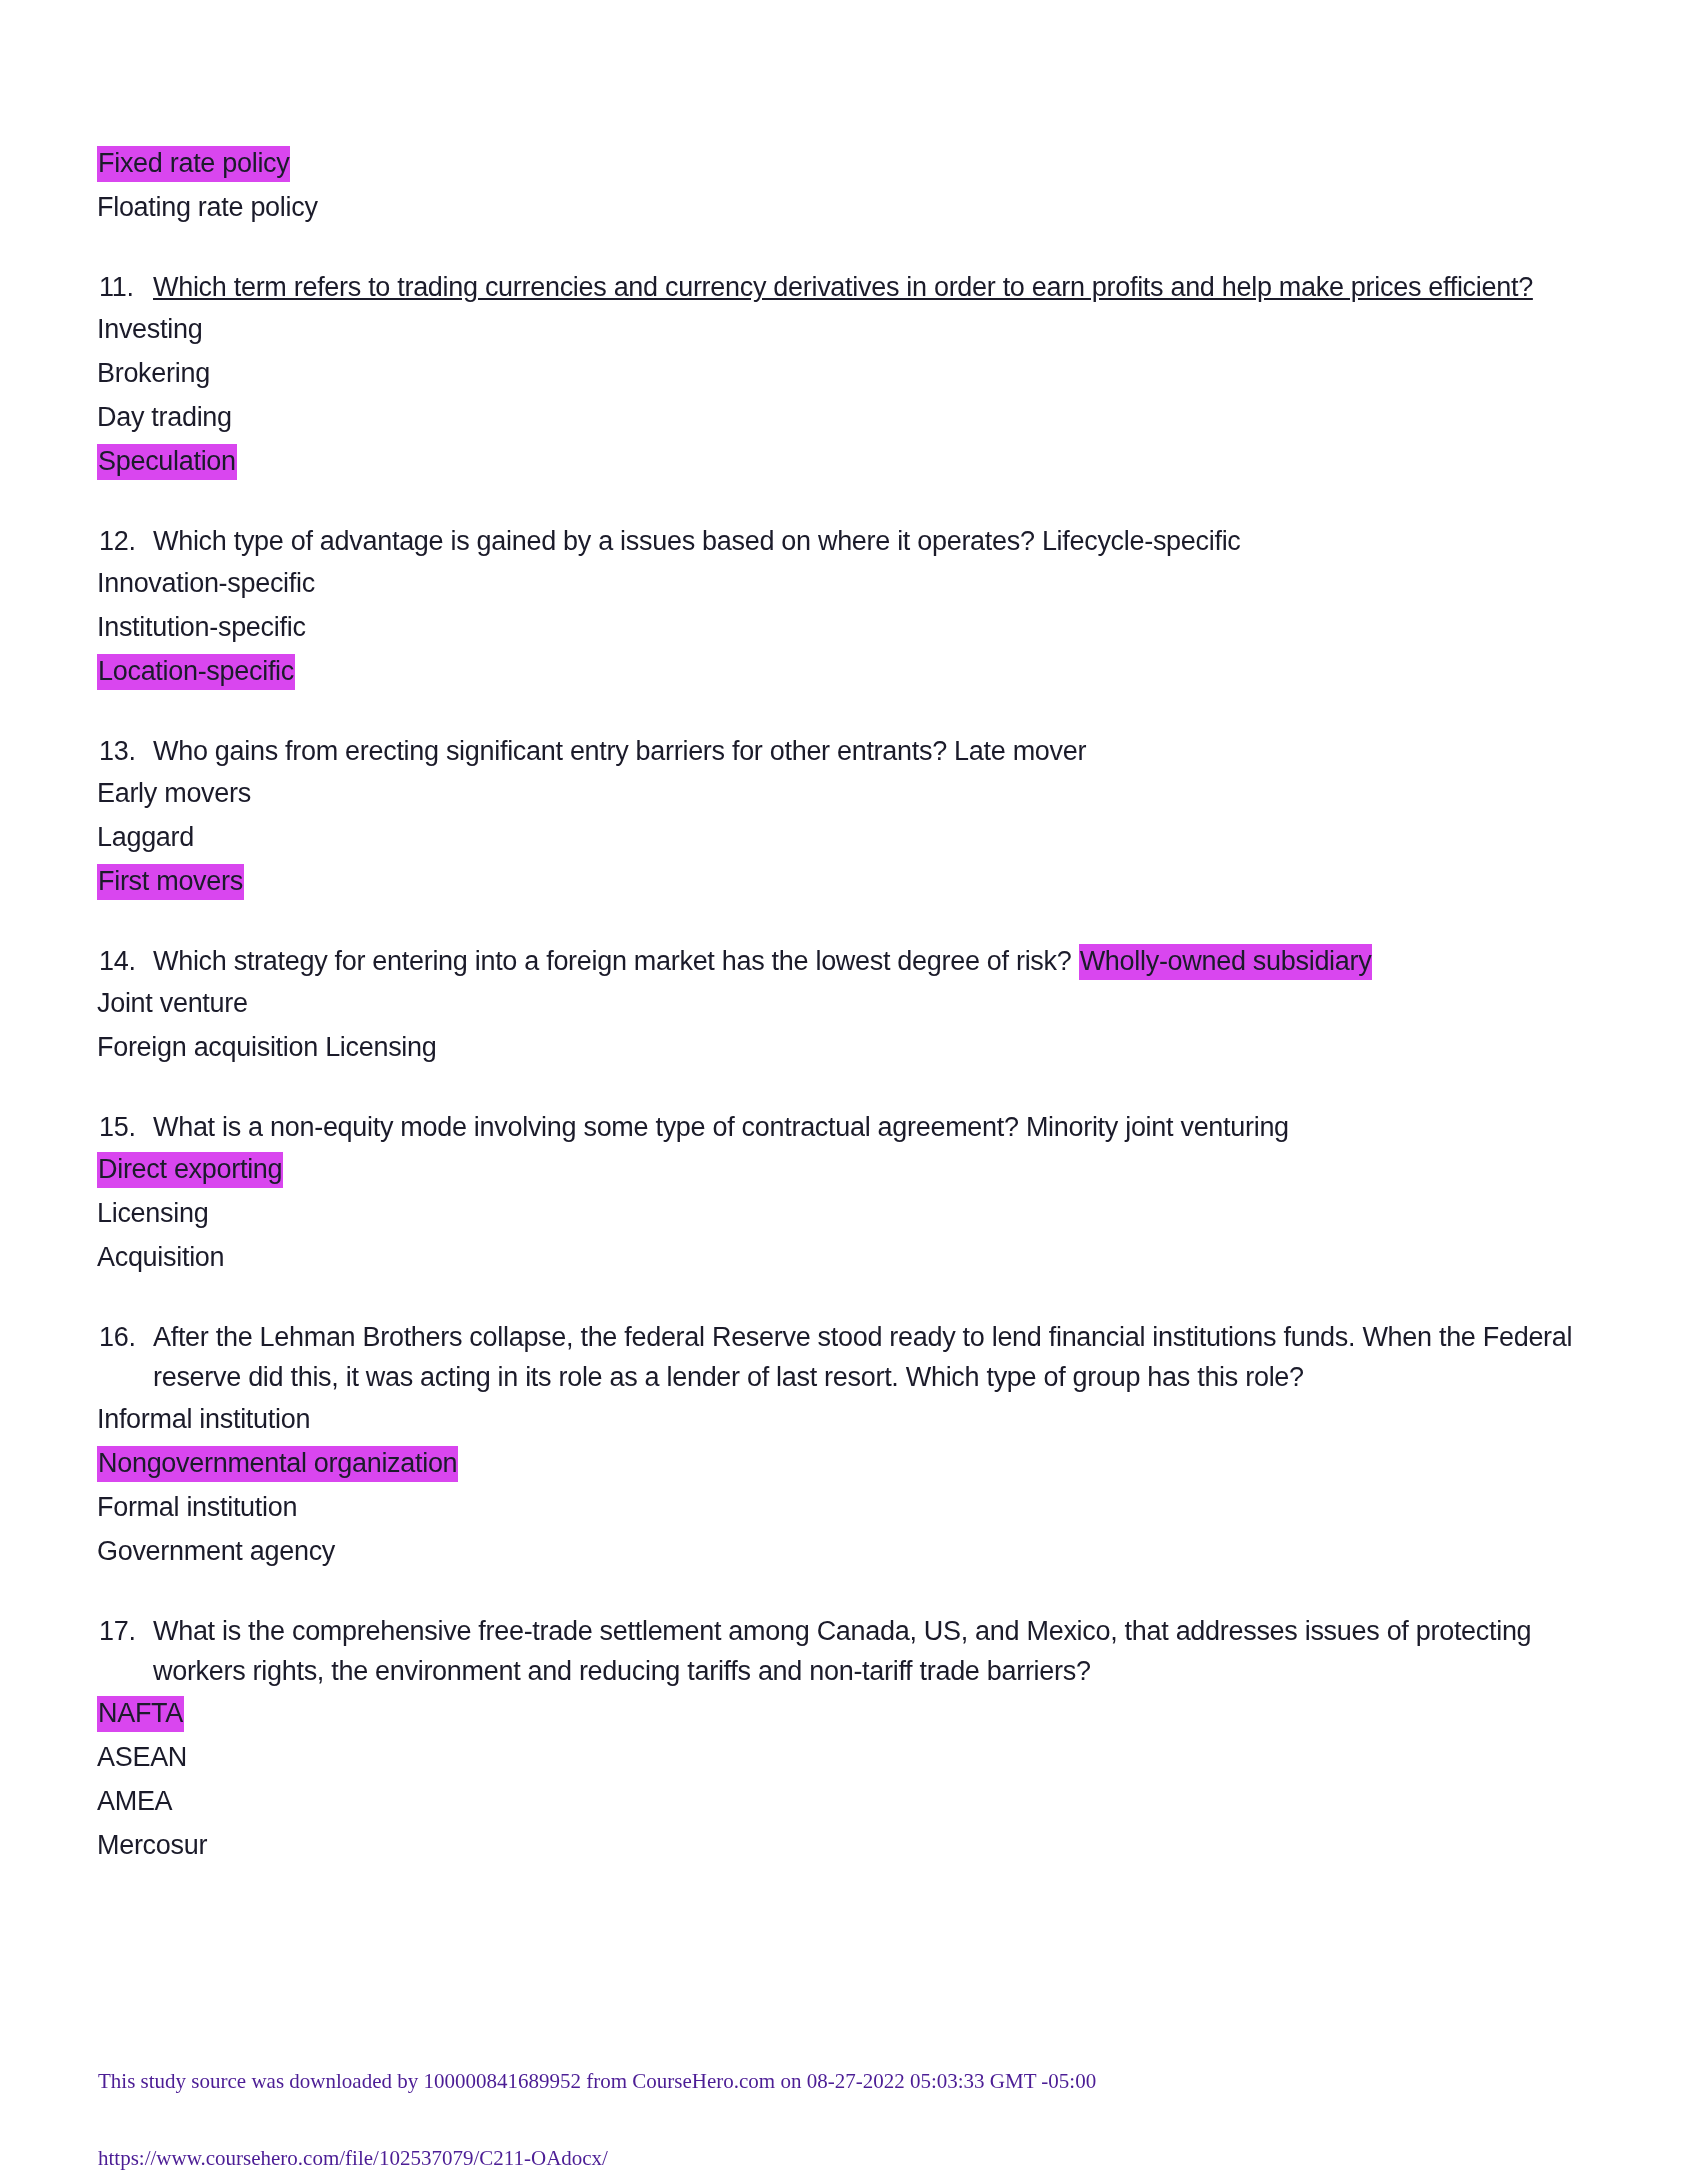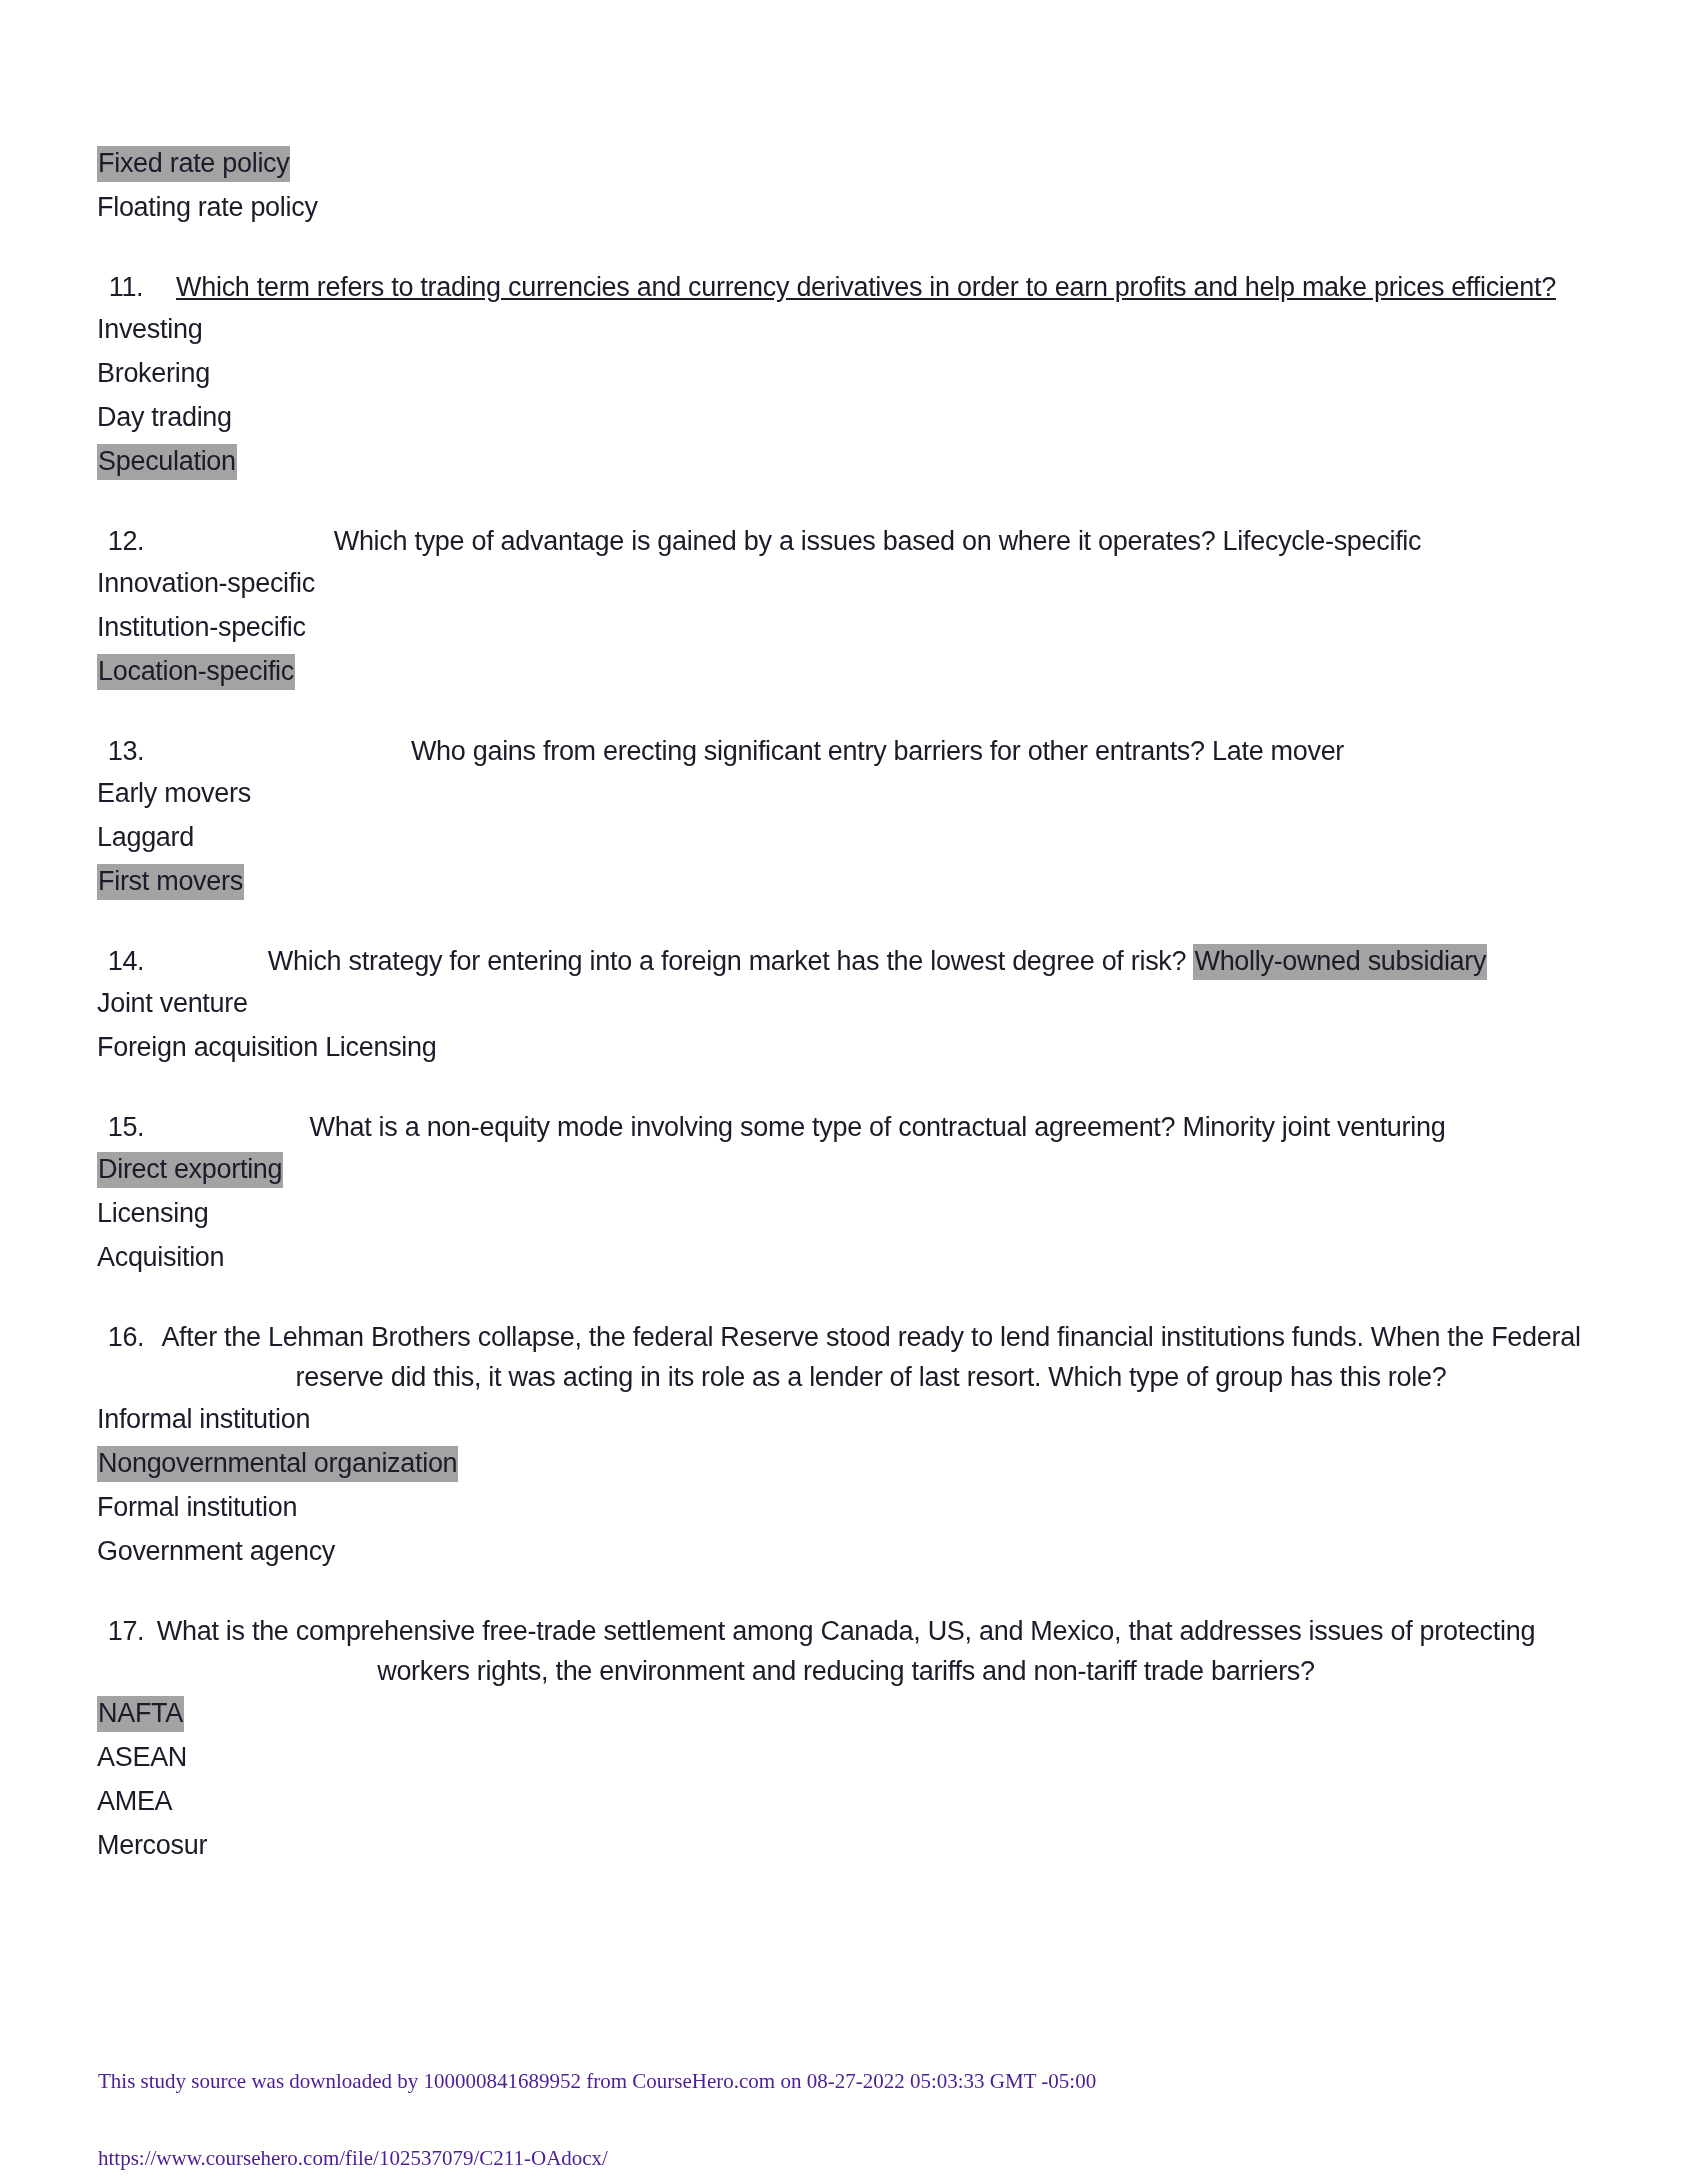--- a/index.html
+++ b/index.html
@@ -7,23 +7,23 @@
   .page {
     position: absolute; left: 0; top: 0; width: 1683px; height: 2178px;
     font-family: "Liberation Sans", sans-serif;
     color: #1b1b2a;
   }
   .content { position: absolute; left: 97px; top: 141px; width: 1505px; }
   .line {
     font-size: 27px; line-height: 44px; height: 44px; white-space: nowrap;
     letter-spacing: -0.3px;
   }
-  .hl { background: #a3a3a3; padding: 2px 1px 4px 1px; }
+  .hl { background: #d946ef; padding: 2px 1px 4px 1px; }
   .gap { height: 38px; }
-  .q { display: flex; font-size: 27px; letter-spacing: -0.3px; text-align: center; }
+  .q { display: flex; font-size: 27px; letter-spacing: -0.3px; }
   .q .num { width: 54px; flex: 0 0 54px; line-height: 40px; padding-left: 2px; }
   .q .text { line-height: 40px; width: 1485px; }
   .footer {
     position: absolute; left: 98px;
     font-family: "Liberation Serif", serif; font-size: 21px; color: #4c1d95;
     white-space: nowrap;
   }
 </style>
 </head>
 <body>

